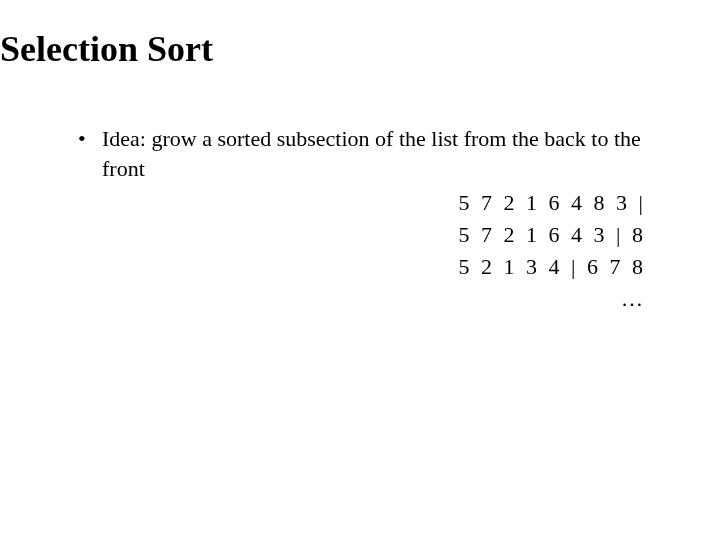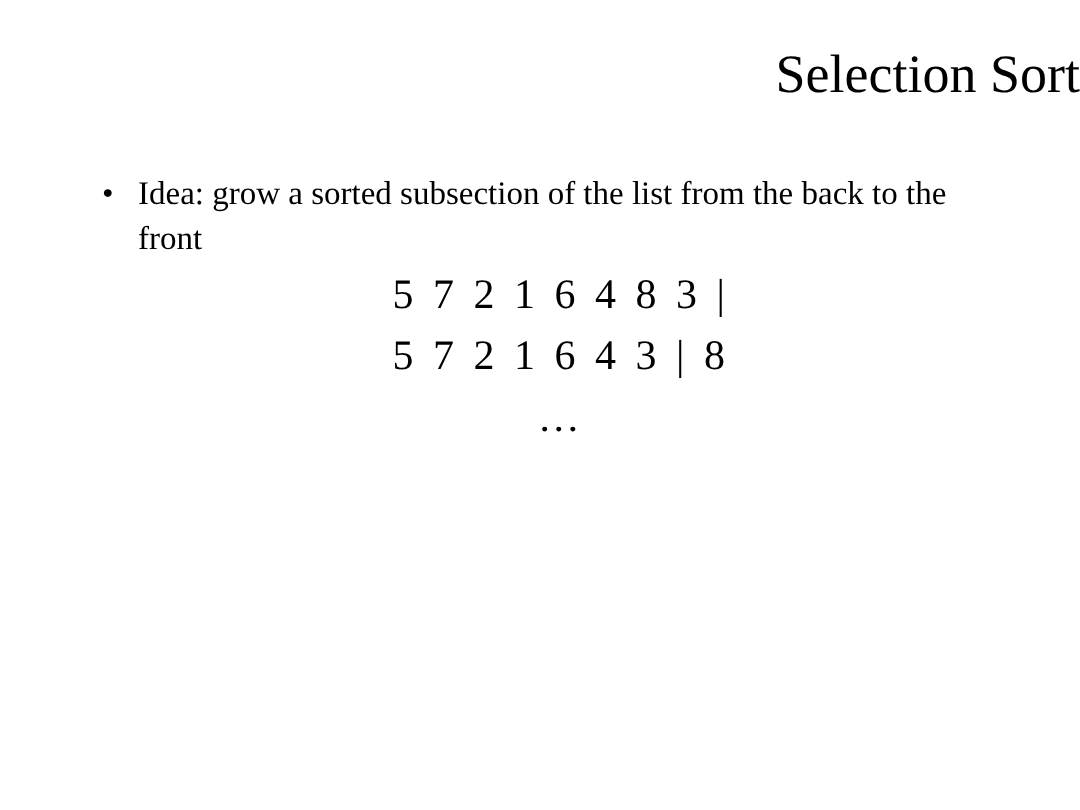--- a/index.html
+++ b/index.html
@@ -11,53 +11,53 @@
     font-family: "Times New Roman", Times, serif;
     color: #000000;
   }
   .slide {
     width: 720px;
     height: 540px;
     position: relative;
     box-sizing: border-box;
   }
   .title {
-    text-align: right;
+    text-align: left;
     font-size: 36px;
-    font-weight: normal;
+    font-weight: bold;
     padding-top: 28px;
     padding-bottom: 20px;
   }
   .body {
     padding: 20px 60px 0 60px;
     font-size: 22px;
     line-height: 1.35;
   }
   ul.bullets {
     list-style: none;
-    margin: 4px;
+    margin: 14px;
     padding: 0;
   }
   ul.bullets > li {
     position: relative;
     padding-left: 28px;
     margin-bottom: 6px;
   }
   ul.bullets > li::before {
     content: "•";
     position: absolute;
     left: 4px;
     top: 0;
     font-size: 22px;
     line-height: 1.35;
   }
   .steps {
     margin-top: 4px;
-    text-align: center;
-    font-size: 28px;
+    text-align: right;
+    font-size: 22px;
     line-height: 1.45;
   }
   .step-line {
     letter-spacing: 3px;
     white-space: pre;
   }
 </style>
 </head>
 <body>
 
@@ -65,19 +65,20 @@
 
   <div class="title">Selection Sort</div>
 
   <div class="body">
     <ul class="bullets">
       <li>
         <span>Idea: grow a sorted subsection of the list from the back to the front</span>
         <div class="steps">
           <div class="step-line">5 7 2 1 6 4 8 3 |</div>
           <div class="step-line">5 7 2 1 6 4 3 | 8</div>
+          <div class="step-line">5 2 1 3 4 | 6 7 8</div>
           <div class="step-line">…</div>
         </div>
       </li>
     </ul>
   </div>
 
 </div>
 
 </body></html>

